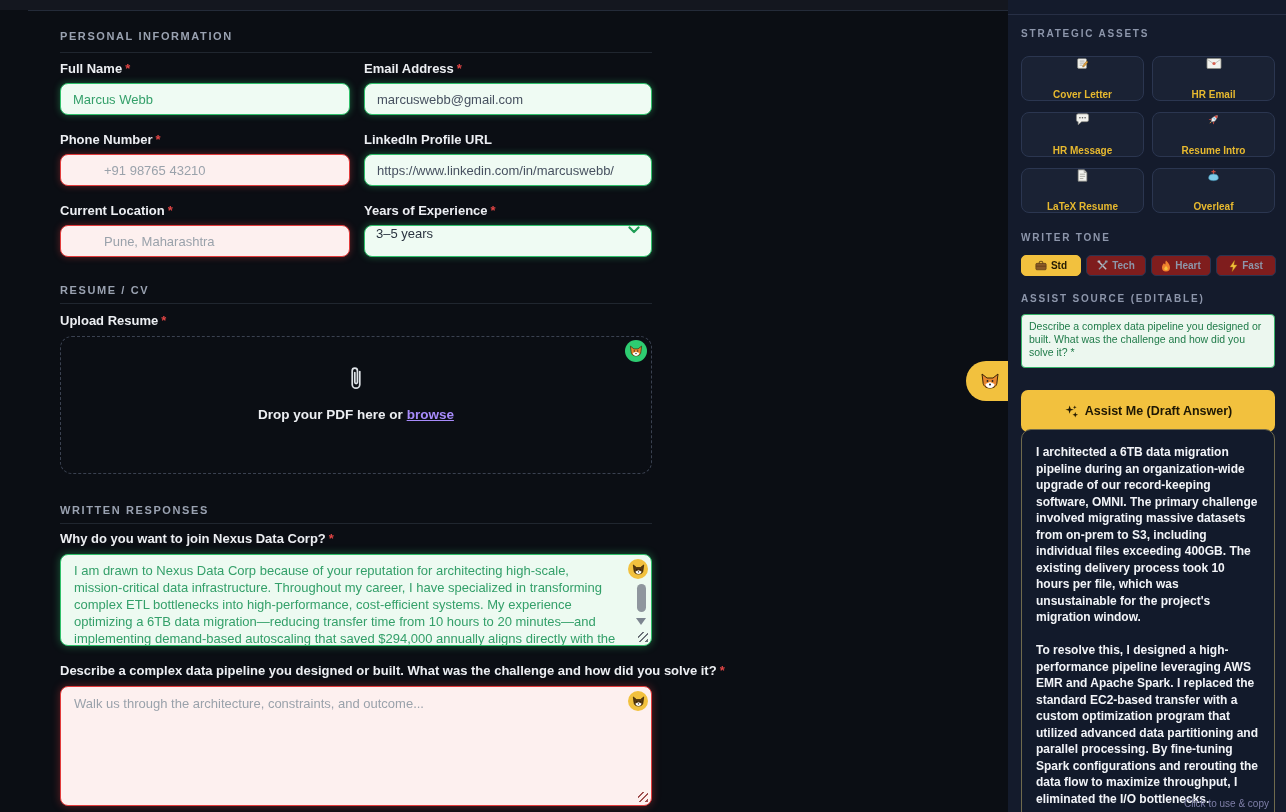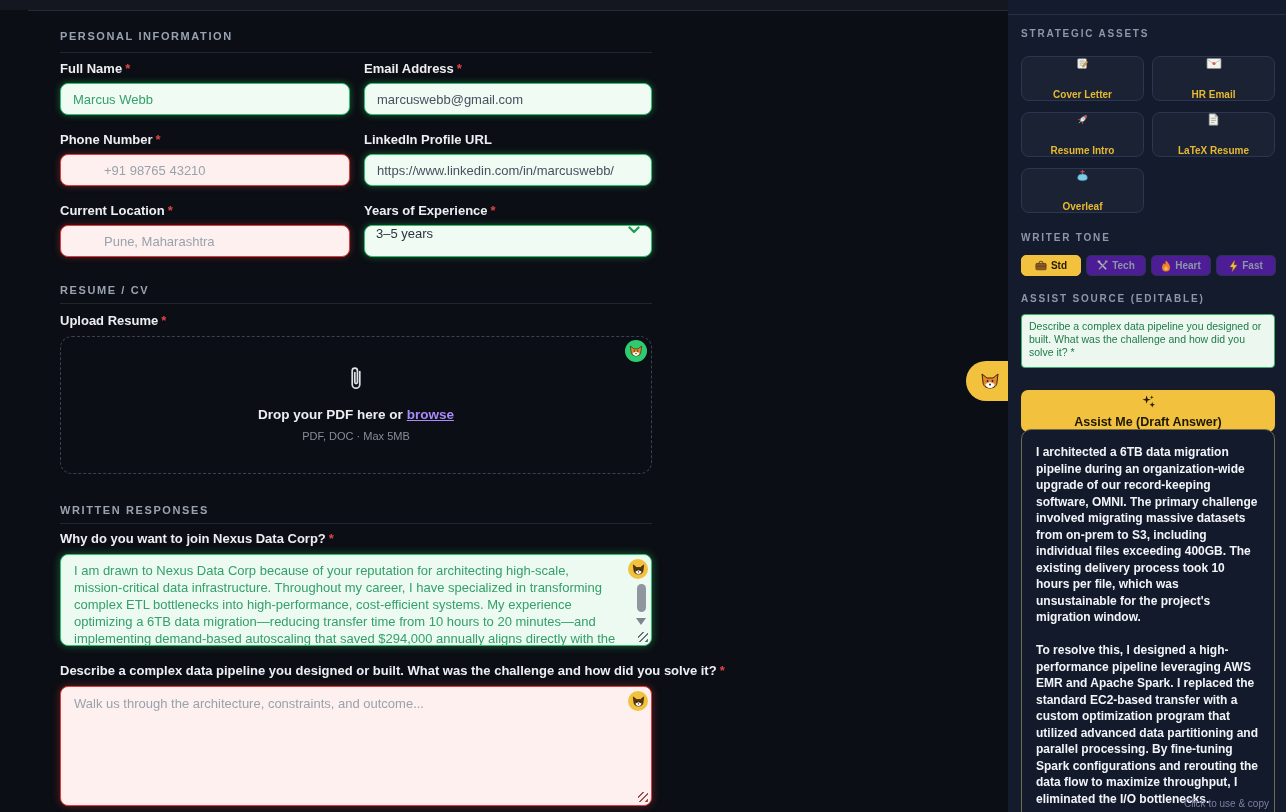--- a/index.html
+++ b/index.html
@@ -60,28 +60,28 @@
   .sb-line { position:absolute; left:0; top:14px; width:278px; border-top:1px solid #272f45; }
   .sb-h { position:absolute; left:13px; font-size:10px; font-weight:bold; letter-spacing:1.8px; color:#8d96ab; }
   .assets { position:absolute; left:13px; top:56px; display:grid; grid-template-columns:123px 123px;
             column-gap:8px; row-gap:11px; }
   .asset { height:45px; background:#1a2234; border:1px solid #2b3650; border-radius:8px;
            display:flex; flex-direction:column; align-items:center; justify-content:center; gap:19px; cursor:pointer; }
   .asset span { font-size:10px; font-weight:bold; color:#e7b92f; }
   .tones { position:absolute; left:13px; top:255px; display:flex; gap:5px; }
   .tone { width:60px; height:21px; border-radius:5px; display:flex; align-items:center; justify-content:center;
           gap:4px; font-size:10px; font-weight:bold; cursor:pointer;
-          background:#4c1d95; border:1px solid #2a3450; color:#8d96a9; }
+          background:#7f1d1d; border:1px solid #2a3450; color:#8d96a9; }
   .tone.selected { background:#f2c13e; border:1px solid #f2c13e; color:#231a03; }
   .source { position:absolute; left:13px; top:314px; width:254px; height:54px; background:#ecf7ef;
             border:1px solid #36b269; border-radius:4px; padding:5px 7px; font-size:10.5px;
             line-height:13px; color:#1f7b49; cursor:text; }
   .assist-btn { position:absolute; left:13px; top:390px; width:254px; height:42px; background:#f2c13e;
             border:none; border-radius:7px; display:flex; align-items:center; justify-content:center; gap:6px;
-            font-size:12.5px; font-weight:bold; color:#1e1704; cursor:pointer; font-family:"Liberation Sans",sans-serif;flex-direction:column; }
+            font-size:12.5px; font-weight:bold; color:#1e1704; cursor:pointer; font-family:"Liberation Sans",sans-serif; }
   .draft { position:absolute; left:13px; top:429px; width:254px; height:400px; background:#121a2b;
            border:1px solid #6f6a4d; border-radius:10px; padding:14px; cursor:pointer; }
   .draft-text { font-size:12px; font-weight:bold; color:#f2f4f8; line-height:16.5px; white-space:pre-line; }
   .copy-hint { position:absolute; left:13px; top:798px; width:248px; text-align:right;
                font-size:10px; color:#7f7fa8; }
 
   .fox-tab { position:absolute; left:966px; top:361px; width:42px; height:40px; background:#f2c13e;
              border-radius:20px 0 0 20px; display:flex; align-items:center; justify-content:center;
              padding-left:6px; cursor:pointer; }
 </style>
@@ -145,21 +145,20 @@
       </div>
       <div class="dz-clip">
         <svg width="14" height="26" viewBox="0 0 13 24" fill="none" stroke="#dfe3e8" stroke-width="1.6" stroke-linecap="round">
           <path d="M10 6 V18 a3.5 3.5 0 0 1 -7 0 V5.2 a2.4 2.4 0 0 1 4.8 0 V16 a1.2 1.2 0 0 1 -2.4 0 V7"></path>
         </svg>
       </div>
       <div class="dz-main">
         <span>Drop your PDF here or</span>
         <span class="dz-browse">browse</span>
       </div>
-      <div class="dz-hint">PDF, DOC · Max 5MB</div>
     </div>
 
     <div class="sec-h" style="top:504px;">WRITTEN RESPONSES</div>
     <div class="divider" style="top:523px;"></div>
 
     <div class="qlabel" style="top:531px;"><span>Why do you want to join Nexus Data Corp?</span><span class="req">*</span></div>
     <div class="qbox ok" style="top:554px; height:92px;">
       <div class="qtext">I am drawn to Nexus Data Corp because of your reputation for architecting high-scale, mission-critical data infrastructure. Throughout my career, I have specialized in transforming complex ETL bottlenecks into high-performance, cost-efficient systems. My experience optimizing a 6TB data migration—reducing transfer time from 10 hours to 20 minutes—and implementing demand-based autoscaling that saved $294,000 annually aligns directly with the engineering excellence Nexus is known for.</div>
       <div class="badge yellow" style="top:4px; right:3px; width:20px; height:20px;">
         <svg width="13" height="11" viewBox="0 0 20 16">
@@ -208,20 +207,29 @@
       </div>
       <div class="asset">
         <svg width="16" height="13" viewBox="0 0 16 13">
           <rect x="1" y="1.5" width="14" height="10" rx="1" fill="#f2f2ee" stroke="#8a8a82" stroke-width="0.8"></rect>
           <path d="M1.5 2.5 L8 7 L14.5 2.5" fill="none" stroke="#b9b9b2" stroke-width="0.9"></path>
           <circle cx="8" cy="6.5" r="1.6" fill="#d86050"></circle>
         </svg>
         <span>HR Email</span>
       </div>
       <div class="asset">
+        <svg width="15" height="14" viewBox="0 0 16 15">
+          <path d="M1 3 a2 2 0 0 1 2 -2 h10 a2 2 0 0 1 2 2 v5 a2 2 0 0 1 -2 2 h-6 l-4 3.5 v-3.5 a2 2 0 0 1 -2 -2 z" fill="#f2f2ee" stroke="#8a8a82" stroke-width="0.8"></path>
+          <circle cx="5" cy="5.5" r="0.9" fill="#555"></circle>
+            <circle cx="8" cy="5.5" r="0.9" fill="#555"></circle>
+            <circle cx="11" cy="5.5" r="0.9" fill="#555"></circle>
+        </svg>
+        <span>HR Message</span>
+      </div>
+      <div class="asset">
         <svg width="15" height="15" viewBox="0 0 16 16">
           <g transform="rotate(45 8 8)">
             <path d="M8 1 C10 3 10.5 6 10.5 9 L8 12 L5.5 9 C5.5 6 6 3 8 1 Z" fill="#eef0f2" stroke="#777" stroke-width="0.6"></path>
             <path d="M8 1 C9 2 9.7 3.2 10 4.5 L6 4.5 C6.3 3.2 7 2 8 1 Z" fill="#d84b3f"></path>
             <circle cx="8" cy="6.5" r="1.2" fill="#7ec5e8"></circle>
             <path d="M5.5 9 L3.5 12 L6 11.5 Z" fill="#d84b3f"></path>
             <path d="M10.5 9 L12.5 12 L10 11.5 Z" fill="#d84b3f"></path>
             <path d="M7.3 12.5 L8 15 L8.7 12.5 Z" fill="#f0a83c"></path>
           </g>
         </svg>

